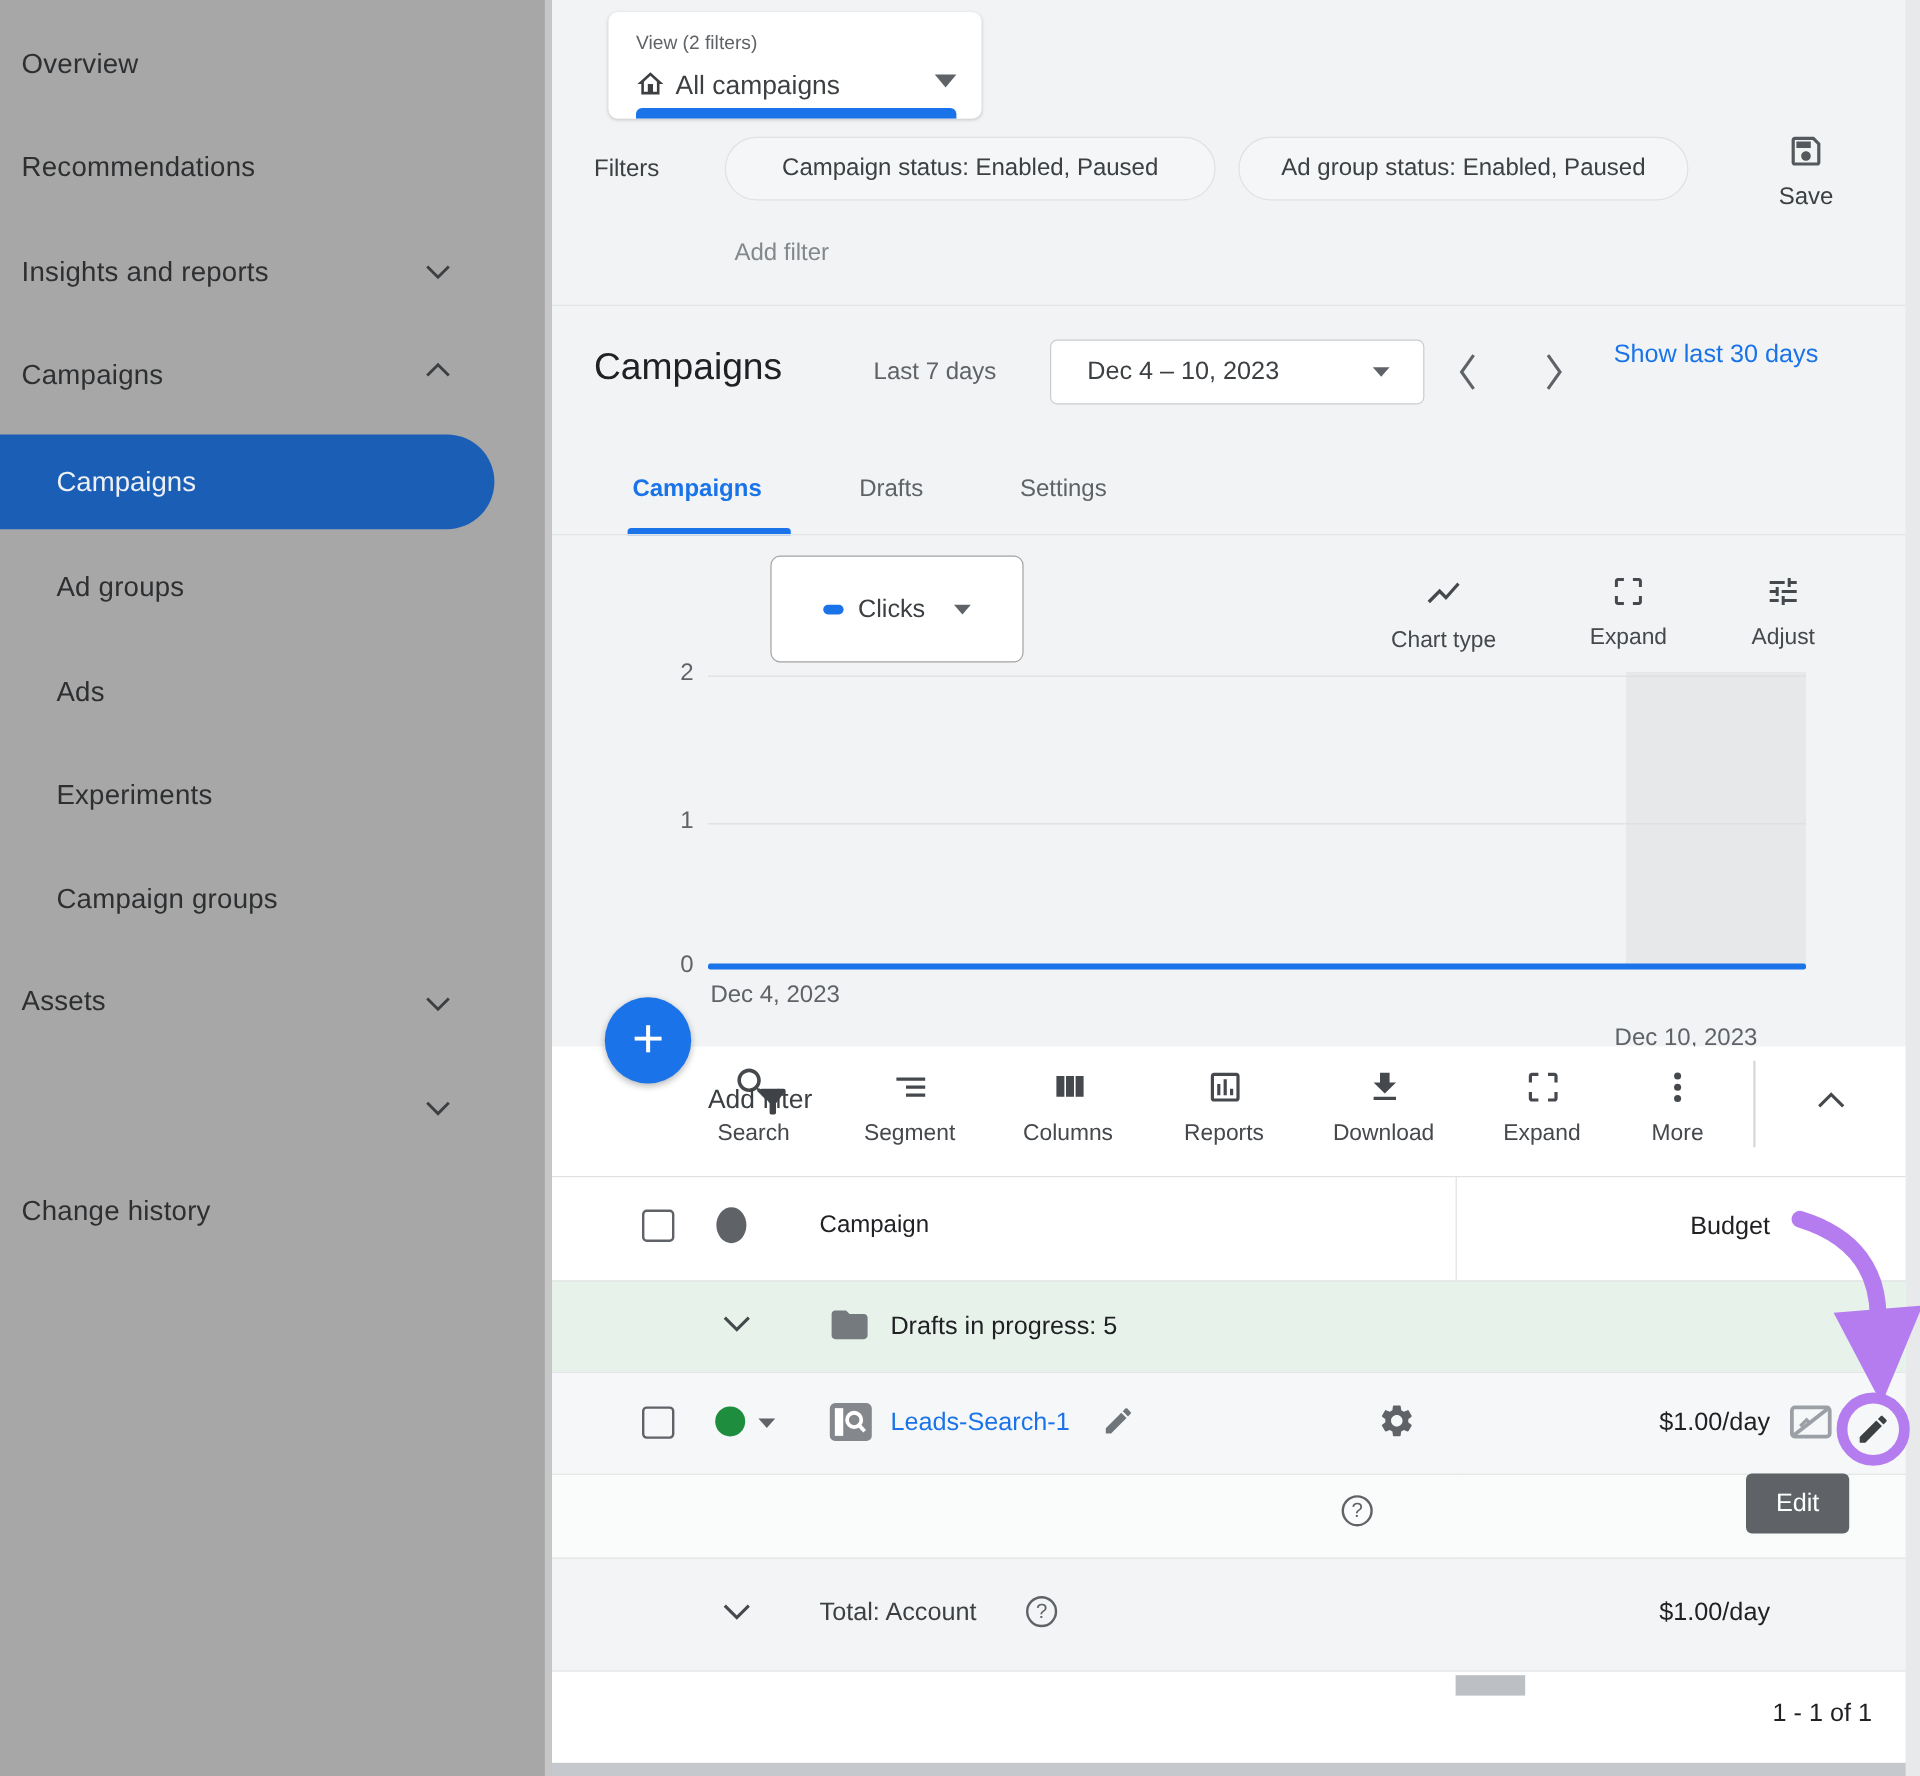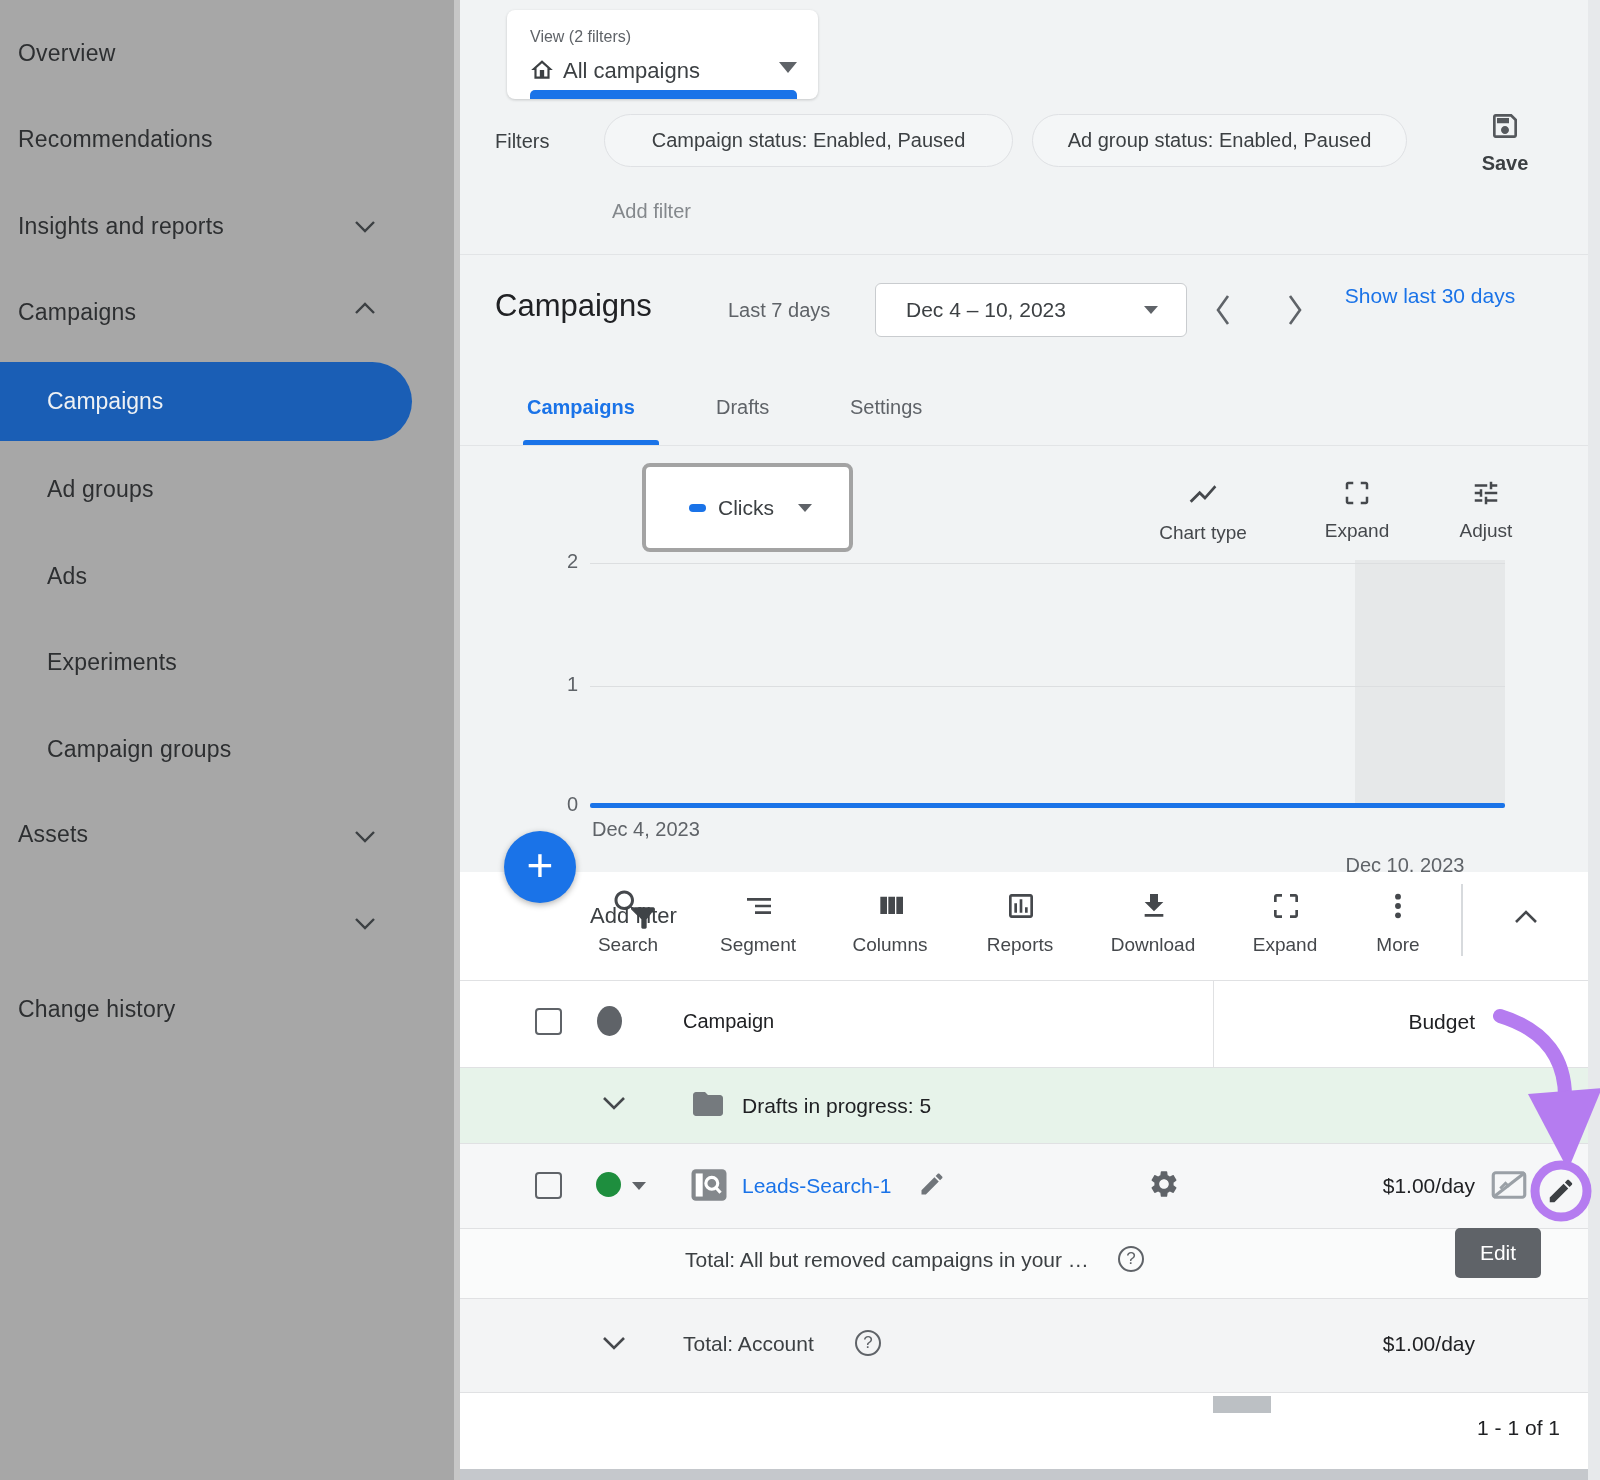--- a/index.html
+++ b/index.html
@@ -28,21 +28,21 @@
   .card-camp .lbl { position:absolute; left:29px; top:16px; font-size:16px; color:#5f6368; }
   .card-camp .val { position:absolute; left:29px; top:45px; font-size:22px; color:#3c4043; }
 
   .caret { width:0; height:0; border-left:9px solid transparent; border-right:9px solid transparent; border-top:11px solid #5f6368; }
   .caret.sm { border-left-width:7px; border-right-width:7px; border-top-width:8px; }
 
   .chip { position:absolute; top:114px; height:53px; border:1px solid #dfe1e4; border-radius:27px; display:flex; align-items:center; justify-content:center; font-size:20px; color:#3c4043; background:rgba(255,255,255,.25); }
 
   .divider-h { position:absolute; left:0; width:1140px; height:1px; background:#e2e4e6; }
 
-  .metric-box { position:absolute; top:463px; height:89px; background:#fff; border:4px solid #a3a3a3; border-radius:8px; display:flex; align-items:center; }
+  .metric-box { position:absolute; top:463px; height:89px; background:#fff; border:1px solid #a3a3a3; border-radius:8px; display:flex; align-items:center; }
   .dash { width:17px; height:8px; border-radius:4px; }
   .tool { position:absolute; width:110px; text-align:center; color:#45484c; }
   .tool .tlabel { font-size:19px; margin-top:8px; }
 
   .toolbar-label { position:absolute; width:110px; text-align:center; font-size:19px; color:#45484c; top:934px; }
 
   .row-divider { position:absolute; left:0; width:1128px; height:1px; background:#e0e1e3; }
   .checkbox { position:absolute; width:27px; height:27px; border:2.5px solid #5f6368; border-radius:4px; }
   .cell-budget { position:absolute; left:753px; width:262px; text-align:right; font-size:21px; color:#202124; }
 
@@ -103,21 +103,21 @@
     <div class="val">All campaigns</div>
     <div class="caret abs" style="left:272px; top:52px"></div>
     <div class="blue-bar"></div>
   </div>
 
 
   <div class="abs" style="left:1005px; top:110px; width:80px; text-align:center;">
     <svg width="32" height="32" viewBox="0 0 24 24">
         <path d="M17 3H5c-1.11 0-2 .9-2 2v14c0 1.1.89 2 2 2h14c1.1 0 2-.9 2-2V7l-4-4zm2 16H5V5h11.17L19 7.83V19zm-7-7c-1.66 0-3 1.34-3 3s1.34 3 3 3 3-1.34 3-3-1.34-3-3-3zM6 6h9v4H6z" fill="#55585c"></path>
       </svg>
-    <div style="font-size:20px; color:#3c4043; margin-top:6px;font-weight:bold;">Save</div>
+    <div style="font-size:20px; color:#3c4043; margin-top:6px;">Save</div>
   </div>
 
   <div class="abs" style="left:35px; top:130px; font-size:20px; color:#3c4043;">Filters</div>
   <div class="chip" style="left:144px; width:409px;">Campaign status: Enabled, Paused</div>
   <div class="chip" style="left:572px; width:375px;">Ad group status: Enabled, Paused</div>
   <div class="abs" style="left:152px; top:200px; font-size:20px; color:#84888c;">Add filter</div>
 
   <div class="divider-h" style="top:254px"></div>
 
   <div class="abs" style="left:35px; top:288px; font-size:31px; color:#202124;">Campaigns</div>
@@ -303,21 +303,20 @@
       </svg>
   </div>
   <div class="abs" style="left:1086px; top:1176px; z-index:2;">
     <svg width="30" height="30" viewBox="0 0 24 24">
         <path d="M3 17.25V21h3.75L17.81 9.94l-3.75-3.75L3 17.25zM20.71 7.04c.39-.39.39-1.02 0-1.41l-2.34-2.34c-.39-.39-1.02-.39-1.41 0l-1.83 1.83 3.75 3.75 1.83-1.83z" fill="#3c4043"></path>
       </svg>
   </div>
 
   <div class="abs" style="left:0; top:1228px; width:1128px; height:70px; background:#fafbfb;"></div>
   <div class="row-divider" style="top:1228px"></div>
-  <div class="abs" style="left:225px; top:1248px; font-size:21px; color:#3c4043; z-index:2;">Total: All but removed campaigns in your …</div>
   <div class="help-circle" style="left:658px; top:1246px; z-index:2;">?</div>
   <div class="abs" style="left:995px; top:1228px; width:86px; height:50px; background:#5f6368; border-radius:5px; display:flex; align-items:center; justify-content:center; color:#fff; font-size:21px; z-index:5;">Edit</div>
 
   <div class="abs" style="left:0; top:1298px; width:1128px; height:94px; background:#f3f4f5;"></div>
   <div class="row-divider" style="top:1298px"></div>
   <div class="abs" style="left:140px; top:1334px; z-index:2;">
     <svg width="28" height="18" viewBox="0 0 28 18">
         <polyline points="4,4 14,14 24,4" fill="none" stroke="#45484c" stroke-width="2.6"></polyline>
       </svg>
   </div>

